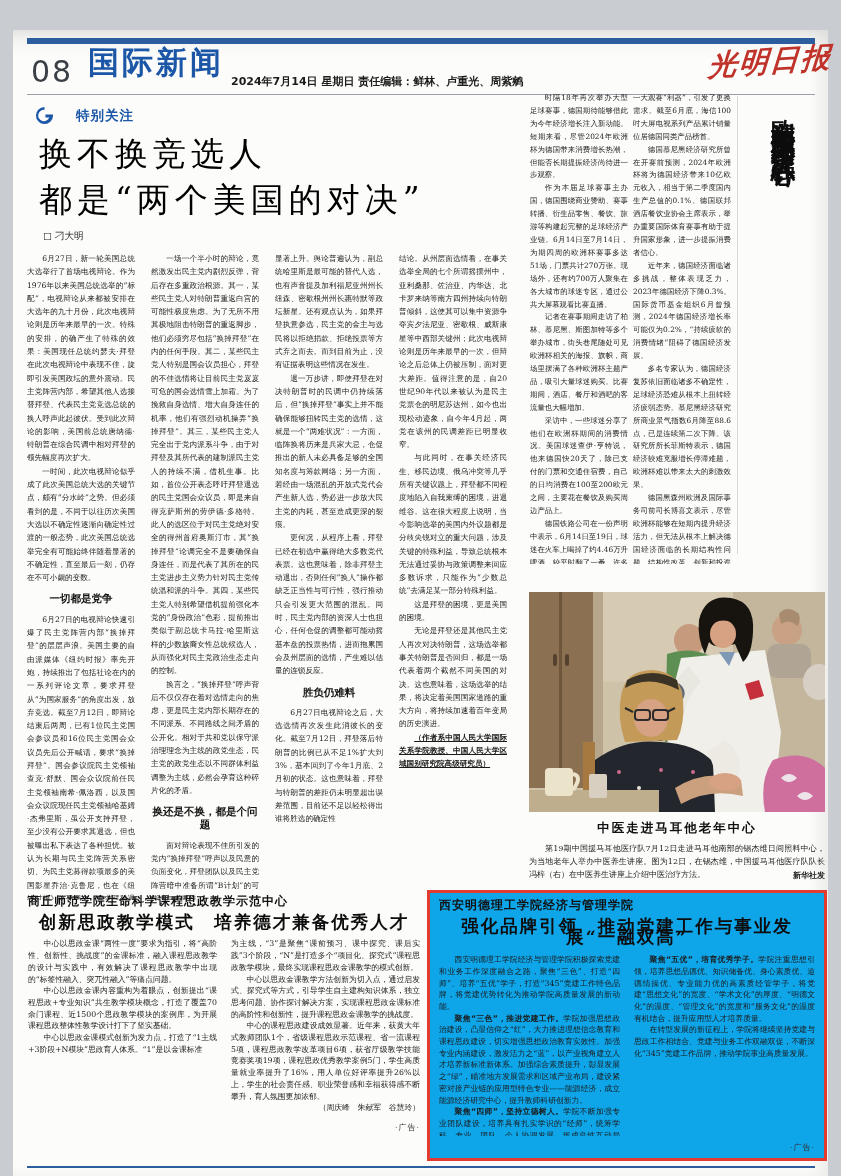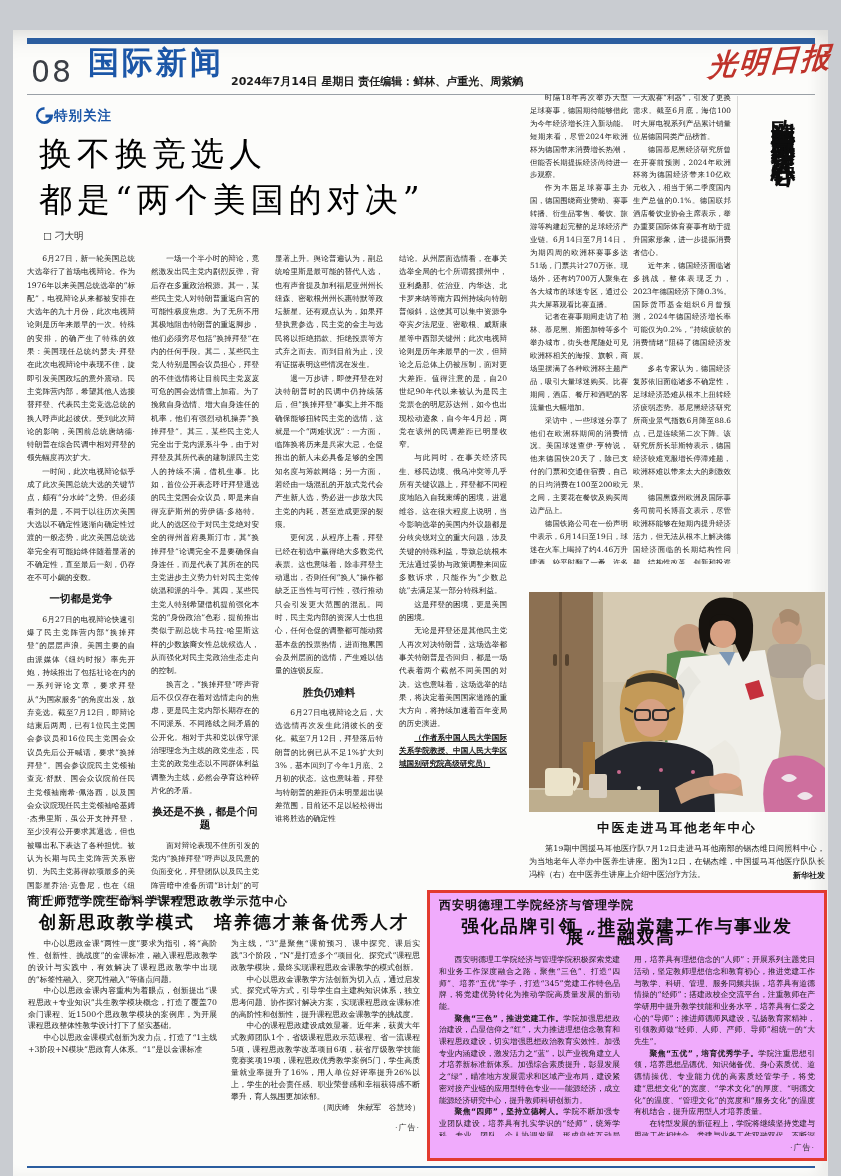--- a/index.html
+++ b/index.html
@@ -12,21 +12,21 @@
   
   .topbar{left:14px;top:8px;width:788px;height:6px;background:#2b5d9f;}
   .pagenum{left:18px;top:24px;font-family:"DejaVu Sans",sans-serif;font-size:30px;color:#3b3f46;letter-spacing:2px;}
   .section{left:75px;top:12px;font-family:"DejaVu Sans",sans-serif;font-weight:bold;font-size:31px;color:#1b56a7;letter-spacing:3px;}
   .dateline{left:218px;top:44px;font-family:"DejaVu Sans",sans-serif;font-size:11px;font-weight:bold;color:#1c1c1c;}
   .masthead{left:695px;top:12px;font-size:29px;font-weight:bold;font-style:italic;color:#bf332b;
             transform:rotate(-4deg) skewX(-8deg);letter-spacing:2px;white-space:nowrap;}
   .headrule{left:14px;top:64px;width:788px;height:1px;background:#9aa0a6;}
 
   
-  .sf{left:22px;top:76px;display:flex;align-items:center;gap:0;}
+  .sf{left:22px;top:76px;display:flex;align-items:center;gap:22px;}
   .sf-label{font-family:"DejaVu Sans",sans-serif;font-weight:bold;font-size:13.5px;color:#1b56a7;letter-spacing:1px;}
 
   
   .hl{left:26px;font-weight:normal;color:#000000;font-size:33px;letter-spacing:5px;white-space:nowrap;}
   .hl1{top:102px;} .hl2{top:148px;}
   .byline{left:30px;top:200px;font-size:9.5px;color:#222;}
 
   
   p{margin:0;text-indent:2em;}
   p.cont{text-indent:0;}
@@ -56,21 +56,21 @@
 
   
   .ad{font-size:7.8px;line-height:11.7px;color:#1b1b1b;text-align:justify;}
   .ad-kicker{font-family:"DejaVu Sans",sans-serif;font-weight:bold;font-size:12px;color:#111;letter-spacing:1px;}
   .ad-headline{font-weight:bold;font-size:17.5px;letter-spacing:2px;text-align:center;color:#0d0d0d;margin:9px 0 10px 0;}
   .ad-cols{display:flex;gap:14px;}
   .ad-col{overflow:hidden;}
   .ad-lbl{text-align:right;font-size:8px;color:#333;margin-top:6px;letter-spacing:1px;}
   .adL{left:15px;top:866px;width:392px;}
   .adL .ad-col{width:189px;height:178px;}
-  .adR{left:414px;top:860px;width:376px;border:3px solid #e23b30;padding:7px 9px 4px 9px;background:#f0abfc;}
+  .adR{left:414px;top:860px;width:376px;border:3px solid #e23b30;padding:7px 9px 4px 9px;background:#0ea5e9;}
   .adR .ad-col{width:181px;height:182px;}
 
   .botrule{left:14px;top:1136px;width:788px;height:2px;background:#2b5d9f;}
 </style>
 </head>
 <body>
 
 <div class="page">
 
   <div class="abs topbar"></div>
@@ -239,21 +239,20 @@
   <div class="abs ad adR">
     <div class="ad-kicker">西安明德理工学院经济与管理学院</div>
     <div class="ad-headline">强化品牌引领　推动党建工作与事业发展“一融双高”</div>
     <div class="ad-cols">
       <div class="ad-col">
         <p>西安明德理工学院经济与管理学院积极探索党建和业务工作深度融合之路，聚焦“三色”、打造“四师”、培养“五优”学子，打造“345”党建工作特色品牌，将党建优势转化为推动学院高质量发展的新动能。</p>
         <p><span class="lead-b">聚焦“三色”，推进党建工作。</span><span>学院加强思想政治建设，凸显信仰之“红”，大力推进理想信念教育和课程思政建设，切实增强思想政治教育实效性。加强专业内涵建设，激发活力之“蓝”，以产业视角建立人才培养新标准新体系。加强综合素质提升，彰显发展之“绿”，瞄准地方发展需求和区域产业布局，建设紧密对接产业链的应用型特色专业——能源经济，成立能源经济研究中心，提升教师科研创新力。</span></p>
         <p><span class="lead-b">聚焦“四师”，坚持立德树人。</span><span>学院不断加强专业团队建设，培养具有扎实学识的“经师”，统筹学科、专业、团队、个人协调发展，形成良性互动局面。发挥党建引领作</span></p>
       </div>
       <div class="ad-col">
-        <p class="cont">用，培养具有理想信念的“人师”；开展系列主题党日活动，坚定教师理想信念和教育初心，推进党建工作与教学、科研、管理、服务同频共振，培养具有道德情操的“经师”；搭建政校企交流平台，注重教师在产学研用中提升教学技能和业务水平，培养具有仁爱之心的“导师”；推进师德师风建设，弘扬教育家精神，引领教师做“经师、人师、严师、导师”相统一的“大先生”。</p>
         <p><span class="lead-b">聚焦“五优”，培育优秀学子。</span><span>学院注重思想引领，培养思想品德优、知识储备优、身心素质优、道德情操优、专业能力优的高素质经管学子，将党建“思想文化”的宽度、“学术文化”的厚度、“明德文化”的温度、“管理文化”的宽度和“服务文化”的温度有机结合，提升应用型人才培养质量。</span></p>
         <p>在转型发展的新征程上，学院将继续坚持党建与思政工作相结合、党建与业务工作双融双促，不断深化“345”党建工作品牌，推动学院事业高质量发展。</p>
 
       </div>
     </div>
     <div class="ad-lbl">·广告·</div>
   </div>
 
   <div class="abs botrule"></div>
 </div>

